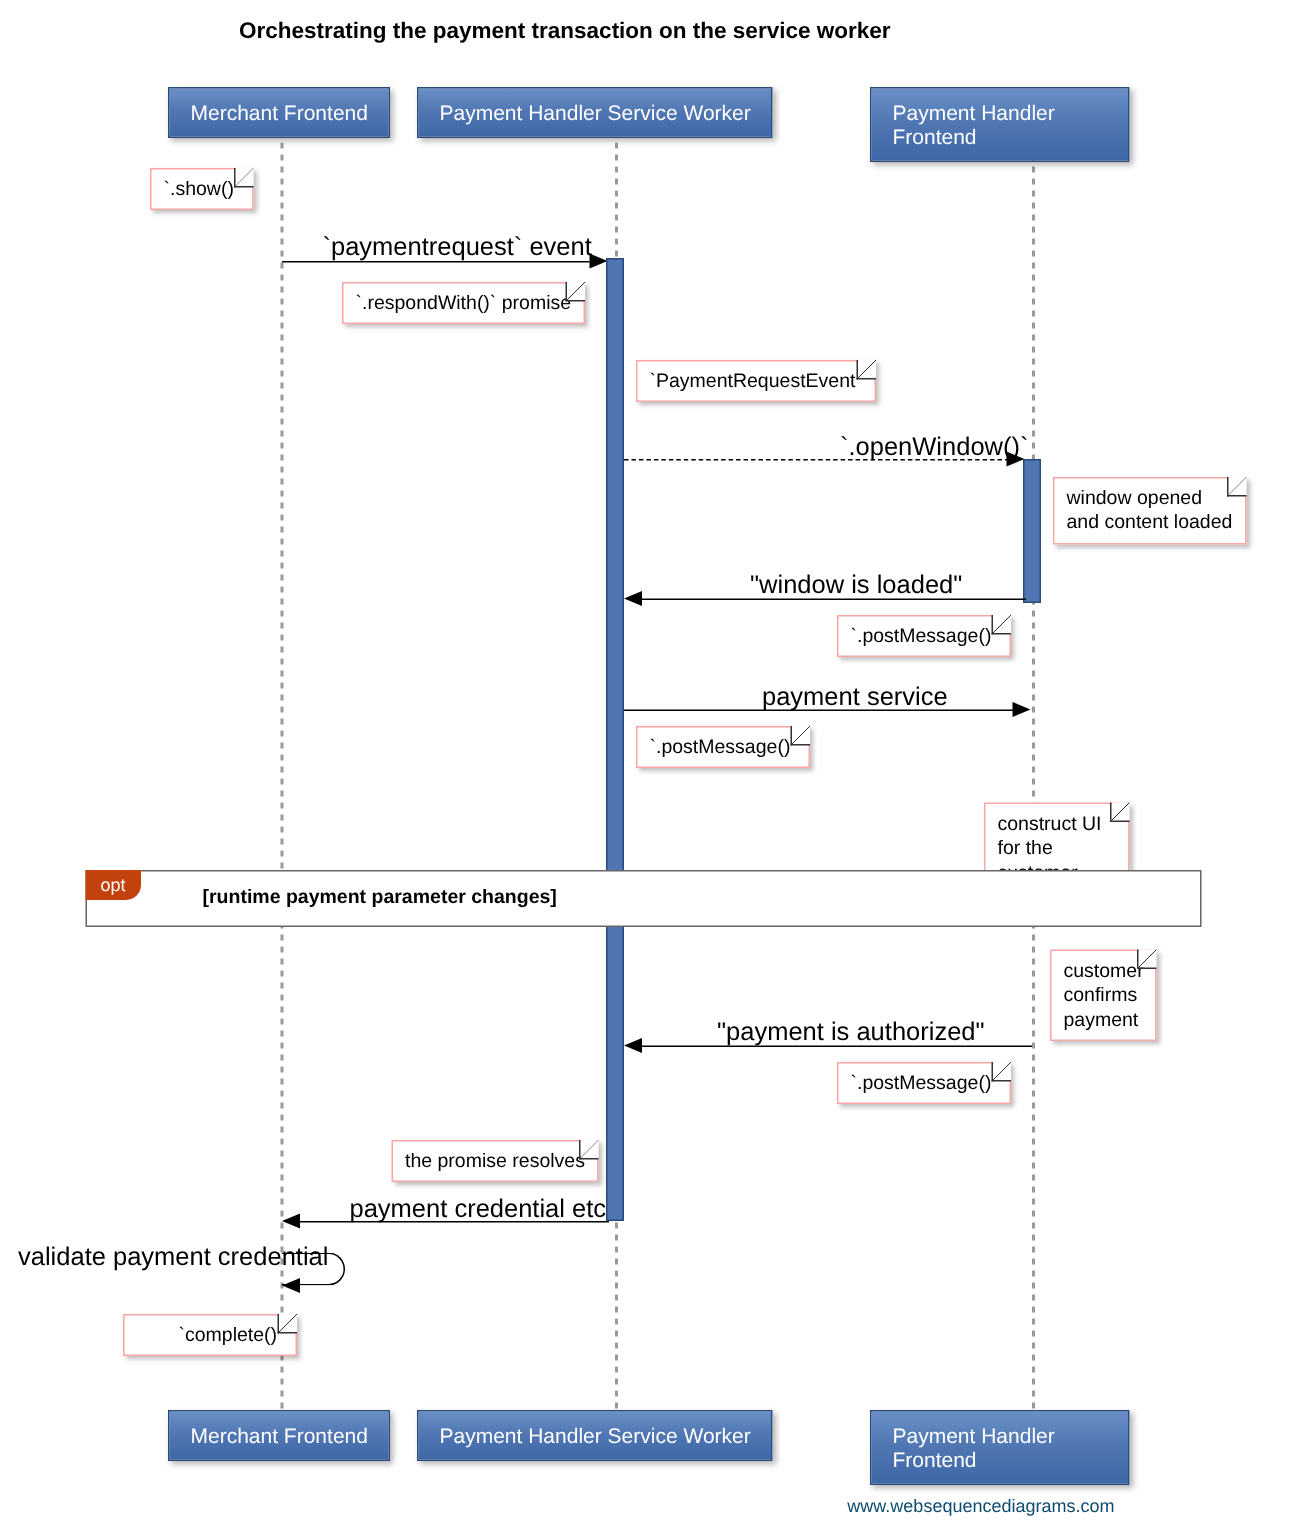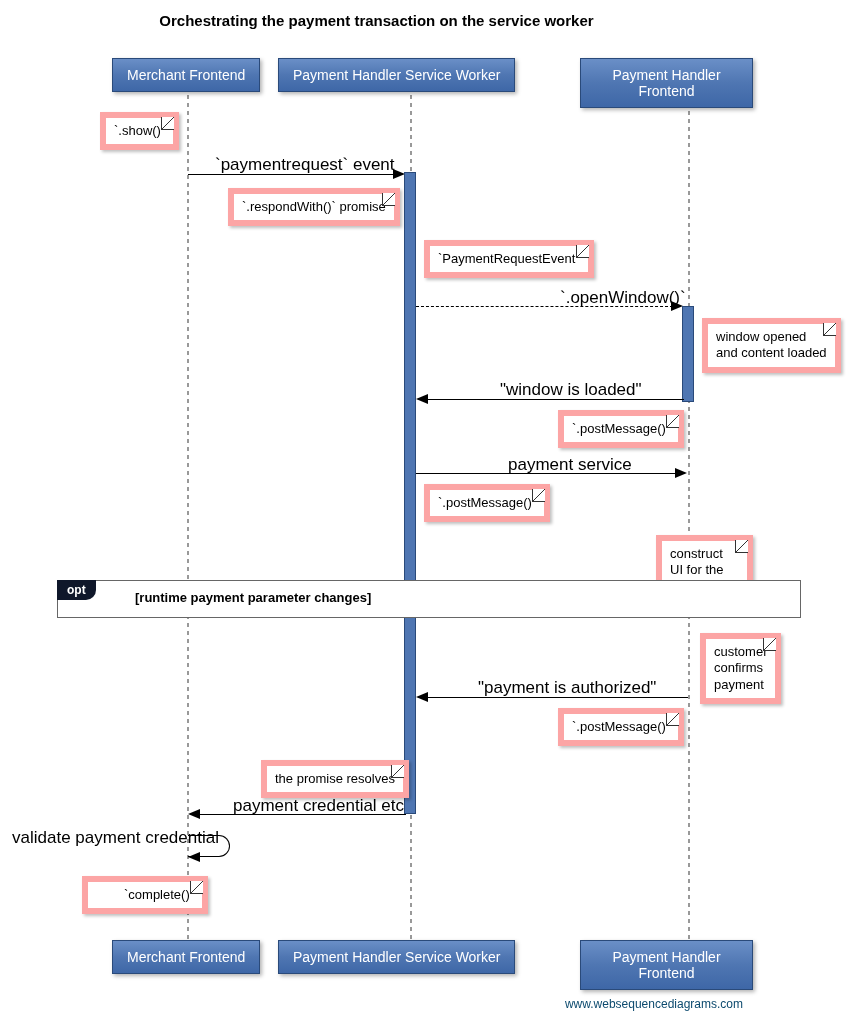--- a/index.html
+++ b/index.html
@@ -28,31 +28,30 @@
     position: absolute;
     top: 95px;
     width: 2px;
     background-image: linear-gradient(to bottom, #999 50%, transparent 50%);
     background-size: 2px 8px;
   }
   .actor-box {
     position: absolute;
     color: #fff;
     font-size: 14px;
-    text-align: center;
     padding: 8px 14px;
     border: 1px solid #2a4a7a;
     border-radius: 0;
     background: linear-gradient(to bottom, #6a8fc7 0%, #4f76b2 50%, #3e67a7 100%);
     box-shadow: 2px 2px 4px rgba(0,0,0,0.3);
   }
   .note {
     position: absolute;
     background: #fff;
-    border: 6px solid #fca5a5;
+    border: 1px solid #fca5a5;
     padding: 5px 8px;
     font-size: 13px;
     line-height: 1.25;
     box-shadow: 2px 2px 3px rgba(0,0,0,0.25);
   }
   .note::after {
     content: "";
     position: absolute;
     top: -1px; right: -1px;
     width: 12px; height: 12px;
@@ -91,24 +90,24 @@
     border-bottom: 5px solid transparent;
     border-right: 12px solid #000;
   }
   .opt-frame {
     position: absolute;
     border: 1px solid #666;
     background: #fff;
   }
   .opt-tab {
     position: absolute;
-    background: #0f172a;
+    background: #c2410c;
     color: #fff;
     font-size: 12px;
-    font-weight: bold;
+    font-weight: normal;
     padding: 3px 10px;
     border-bottom-right-radius: 10px;
   }
   .opt-guard {
     position: absolute;
     font-size: 13px;
     font-weight: bold;
   }
   .self-loop {
     position: absolute;

